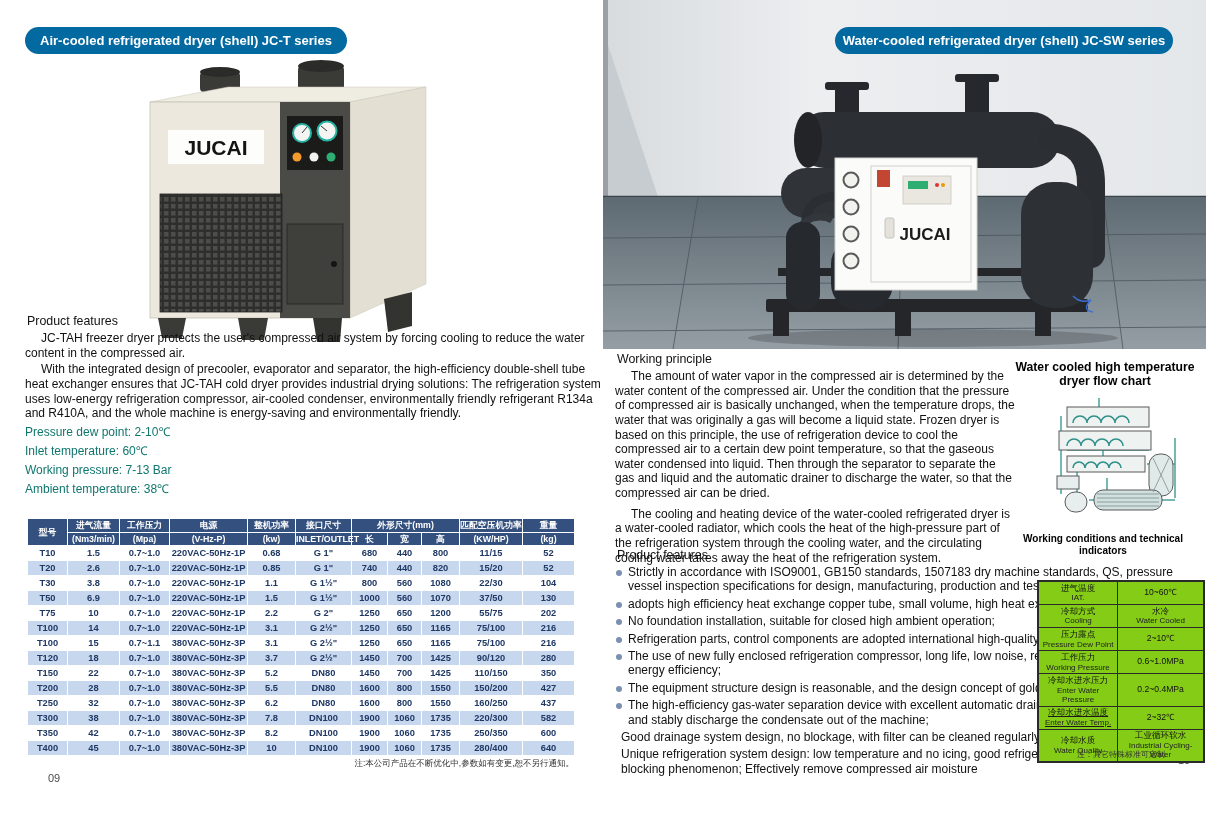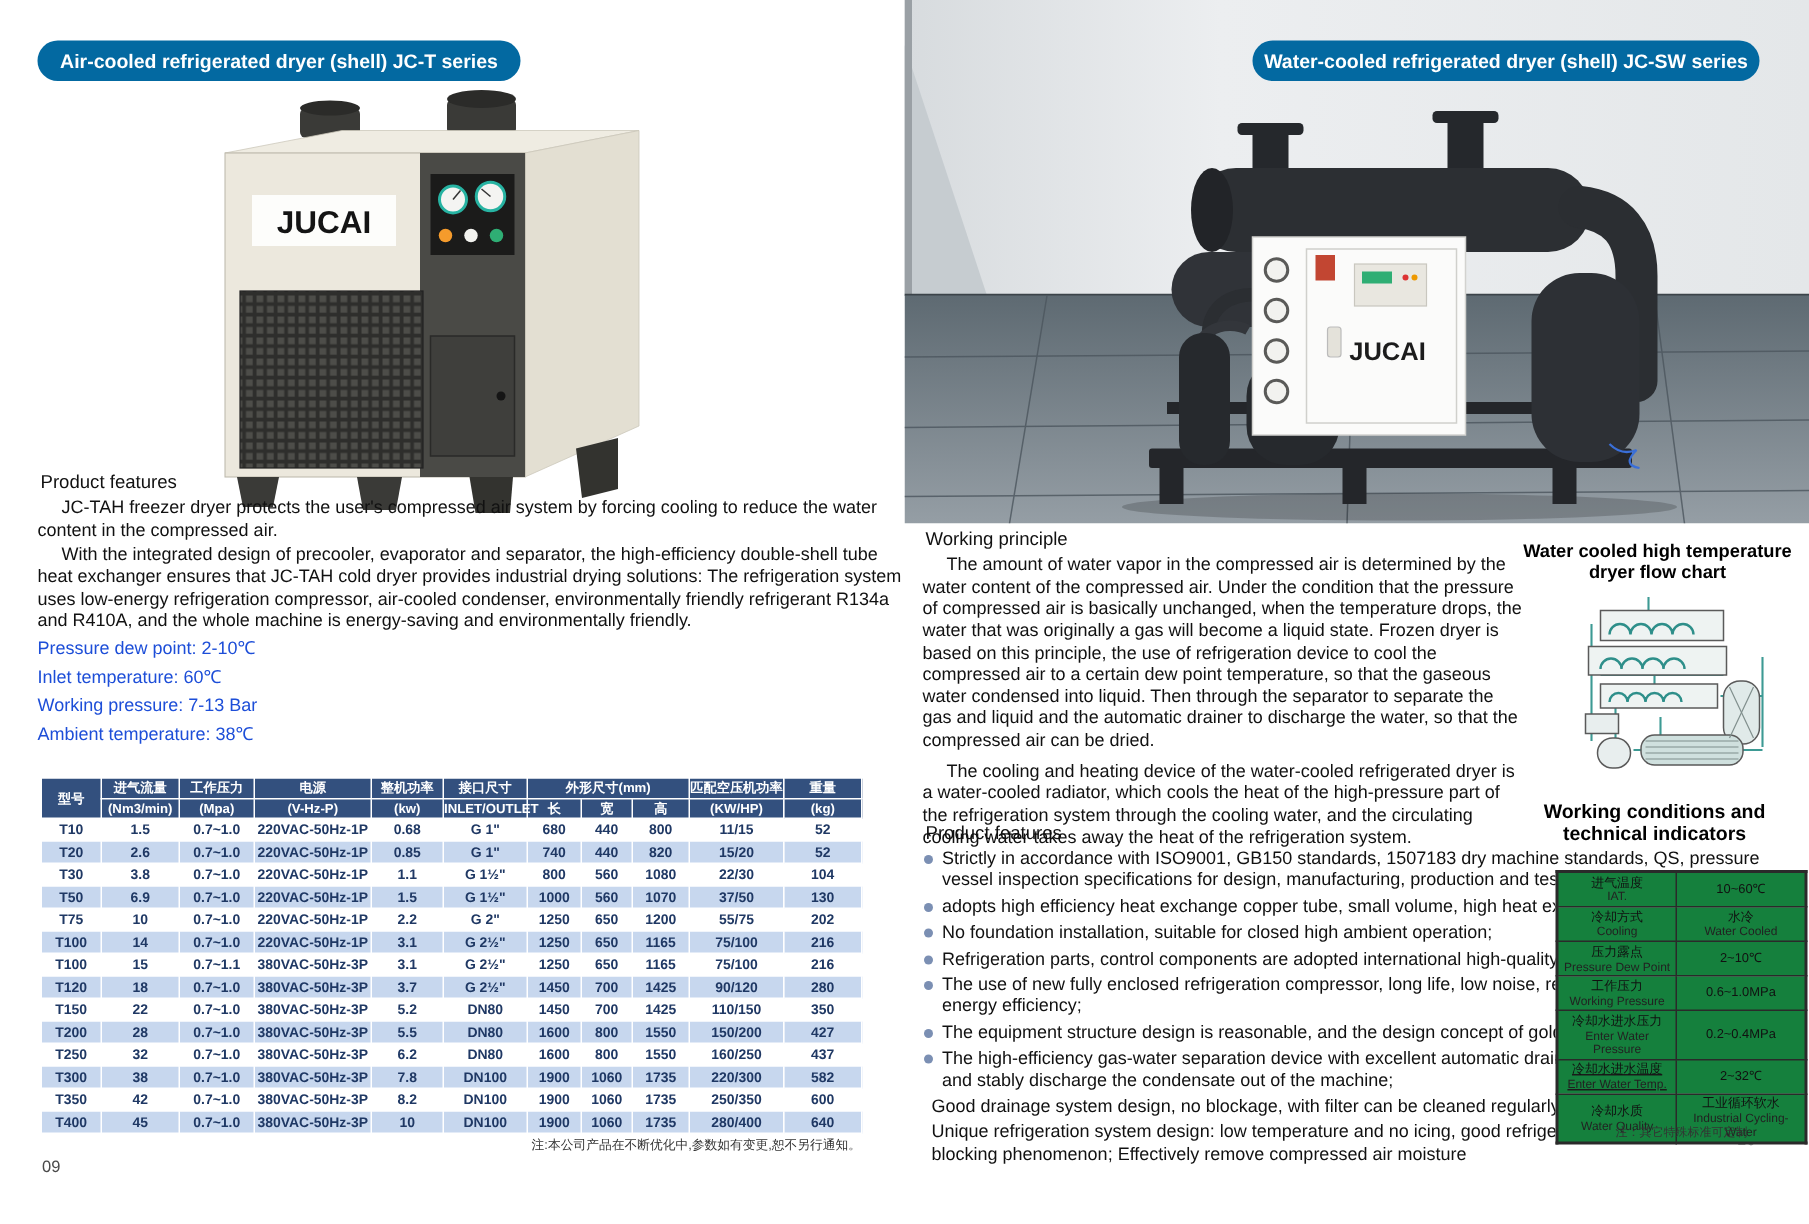--- a/index.html
+++ b/index.html
@@ -21,38 +21,38 @@
 
   .photo-wrap { position:absolute; }
   #photo-left  { left:128px; top:56px; width:335px; height:292px; }
   #photo-right { left:0; top:0; width:603px; height:349px; }
 
   .textcol { position:absolute; }
   #left-text { left:25px; top:314px; width:577px; }
   .sec-title { font-size:12.4px; margin:0 0 3px 2px; color:#111; }
   .para { font-size:12px; line-height:1.22; margin:0 0 2px; color:#111; }
   .para.indent { text-indent:16px; }
-  .spec-line { font-size:12px; line-height:19px; color:#1d4ed8; }
+  .spec-line { font-size:12px; line-height:19px; color:#0f766e; }
   #std-title { margin-top:5px; }
 
   
   #spec-table-box { position:absolute; left:27px; top:518px; width:547px; }
   table.spec { border-collapse:collapse; table-layout:fixed; width:547px; }
   table.spec th {
     background:#33507E; color:#fff; font-size:8.8px; font-weight:bold;
     border:1px solid #fff; padding:1px 0; line-height:1.2; text-align:center;
   }
   table.spec td {
     font-size:9.3px; font-weight:600; color:#1f3864; text-align:center;
     border:1px solid #fff; height:14px; padding:0 1px; background:#fff;
   }
   table.spec tr.alt td { background:#C7D7EE; }
   #spec-note { margin-top:2px; text-align:right; font-size:8.5px; color:#333; }
 
-  .page-num { position:absolute; font-size:11px; color:#4a4a4a; }
+  .page-num { position:absolute; font-size:11px; color:#4a4a4a;margin-left:20px; }
   #page-num-left  { left:28px;  top:772px; }
   #page-num-right { left:555px; top:754px; }
 
   
   #working-principle { left:12px; top:352px; width:400px; }
   #working-principle .para { margin-bottom:6px; }
   #features-block { left:12px; top:548px; width:588px; }
   #features-list { list-style:none; margin:2px 0 0; padding:0; }
   #features-list li {
     position:relative; padding-left:13px; font-size:12px; line-height:1.2;
@@ -66,25 +66,25 @@
   #features-list li.nobullet::before { display:none; }
 
   
   #flow-title {
     position:absolute; left:407px; top:360px; width:190px; font-weight:bold;
     font-size:12.2px; line-height:1.18; text-align:center; color:#000;
   }
   #flow-chart { position:absolute; left:434px; top:398px; width:152px; height:118px; }
   #cond-title {
     position:absolute; left:400px; top:533px; width:200px; font-weight:bold;
-    font-size:13px; line-height:1.18; text-align:center; color:#000;
+    font-size:10px; line-height:1.18; text-align:center; color:#000;
   }
   #cond-table-box { position:absolute; left:434px; top:580px; width:168px; z-index:6; }
   table.cond { border-collapse:collapse; width:168px; background:#fff; border:2px solid #2a2a2a; }
-  table.cond td { border:1px solid #2a2a2a; text-align:center; padding:1.5px 2px; background:#15803d; }
+  table.cond td { border:1px solid #2a2a2a; text-align:center; padding:1.5px 2px; background:#84cc16; }
   .cond-cn { font-size:8.6px; color:#111; line-height:1.15; }
   .cond-en { font-size:8px; color:#222; line-height:1.15; }
   .cond-val { font-size:8.6px; color:#111; line-height:1.15; }
   #cond-note {
     position:absolute; left:434px; top:749px; width:168px; text-align:center;
     font-size:8px; color:#333; z-index:6;
   }
 </style>
 </head>
 <body>

